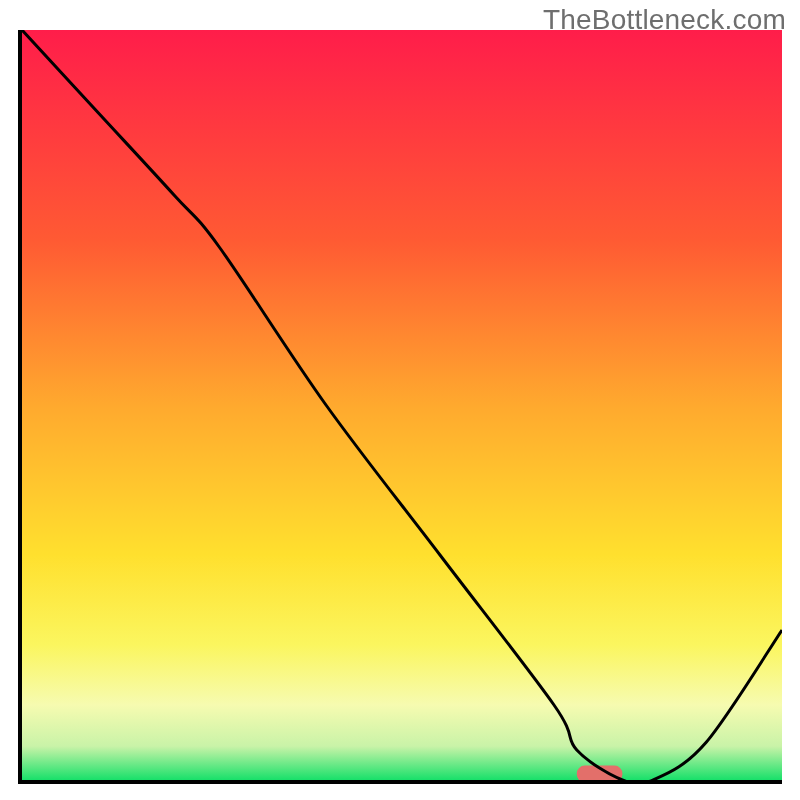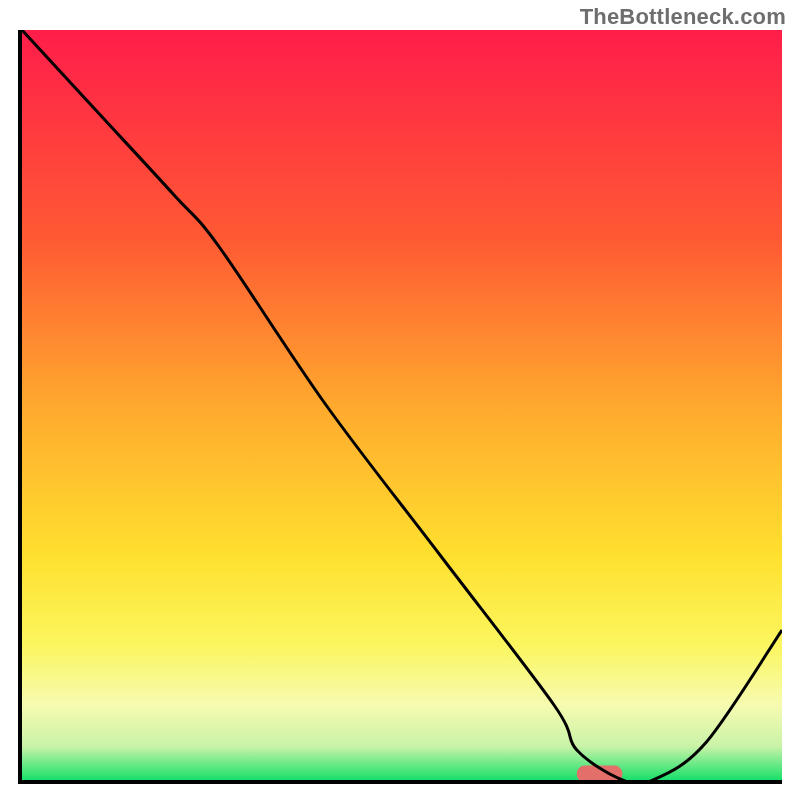--- a/index.html
+++ b/index.html
@@ -7,22 +7,22 @@
     width: 800px;
     height: 800px;
     background: #ffffff;
     font-family: Arial, Helvetica, sans-serif;
     position: relative;
   }
   .watermark {
     position: absolute;
     top: 4px;
     right: 14px;
-    font-size: 22px;
-    font-weight: bold;
+    font-size: 28px;
+    font-weight: normal;
     color: #6e6e6e;
     letter-spacing: 0.2px;
     margin-left: 24px;
   }
   .plot-frame {
     position: absolute;
     left: 18px;
     top: 30px;
     width: 764px;
     height: 754px;

